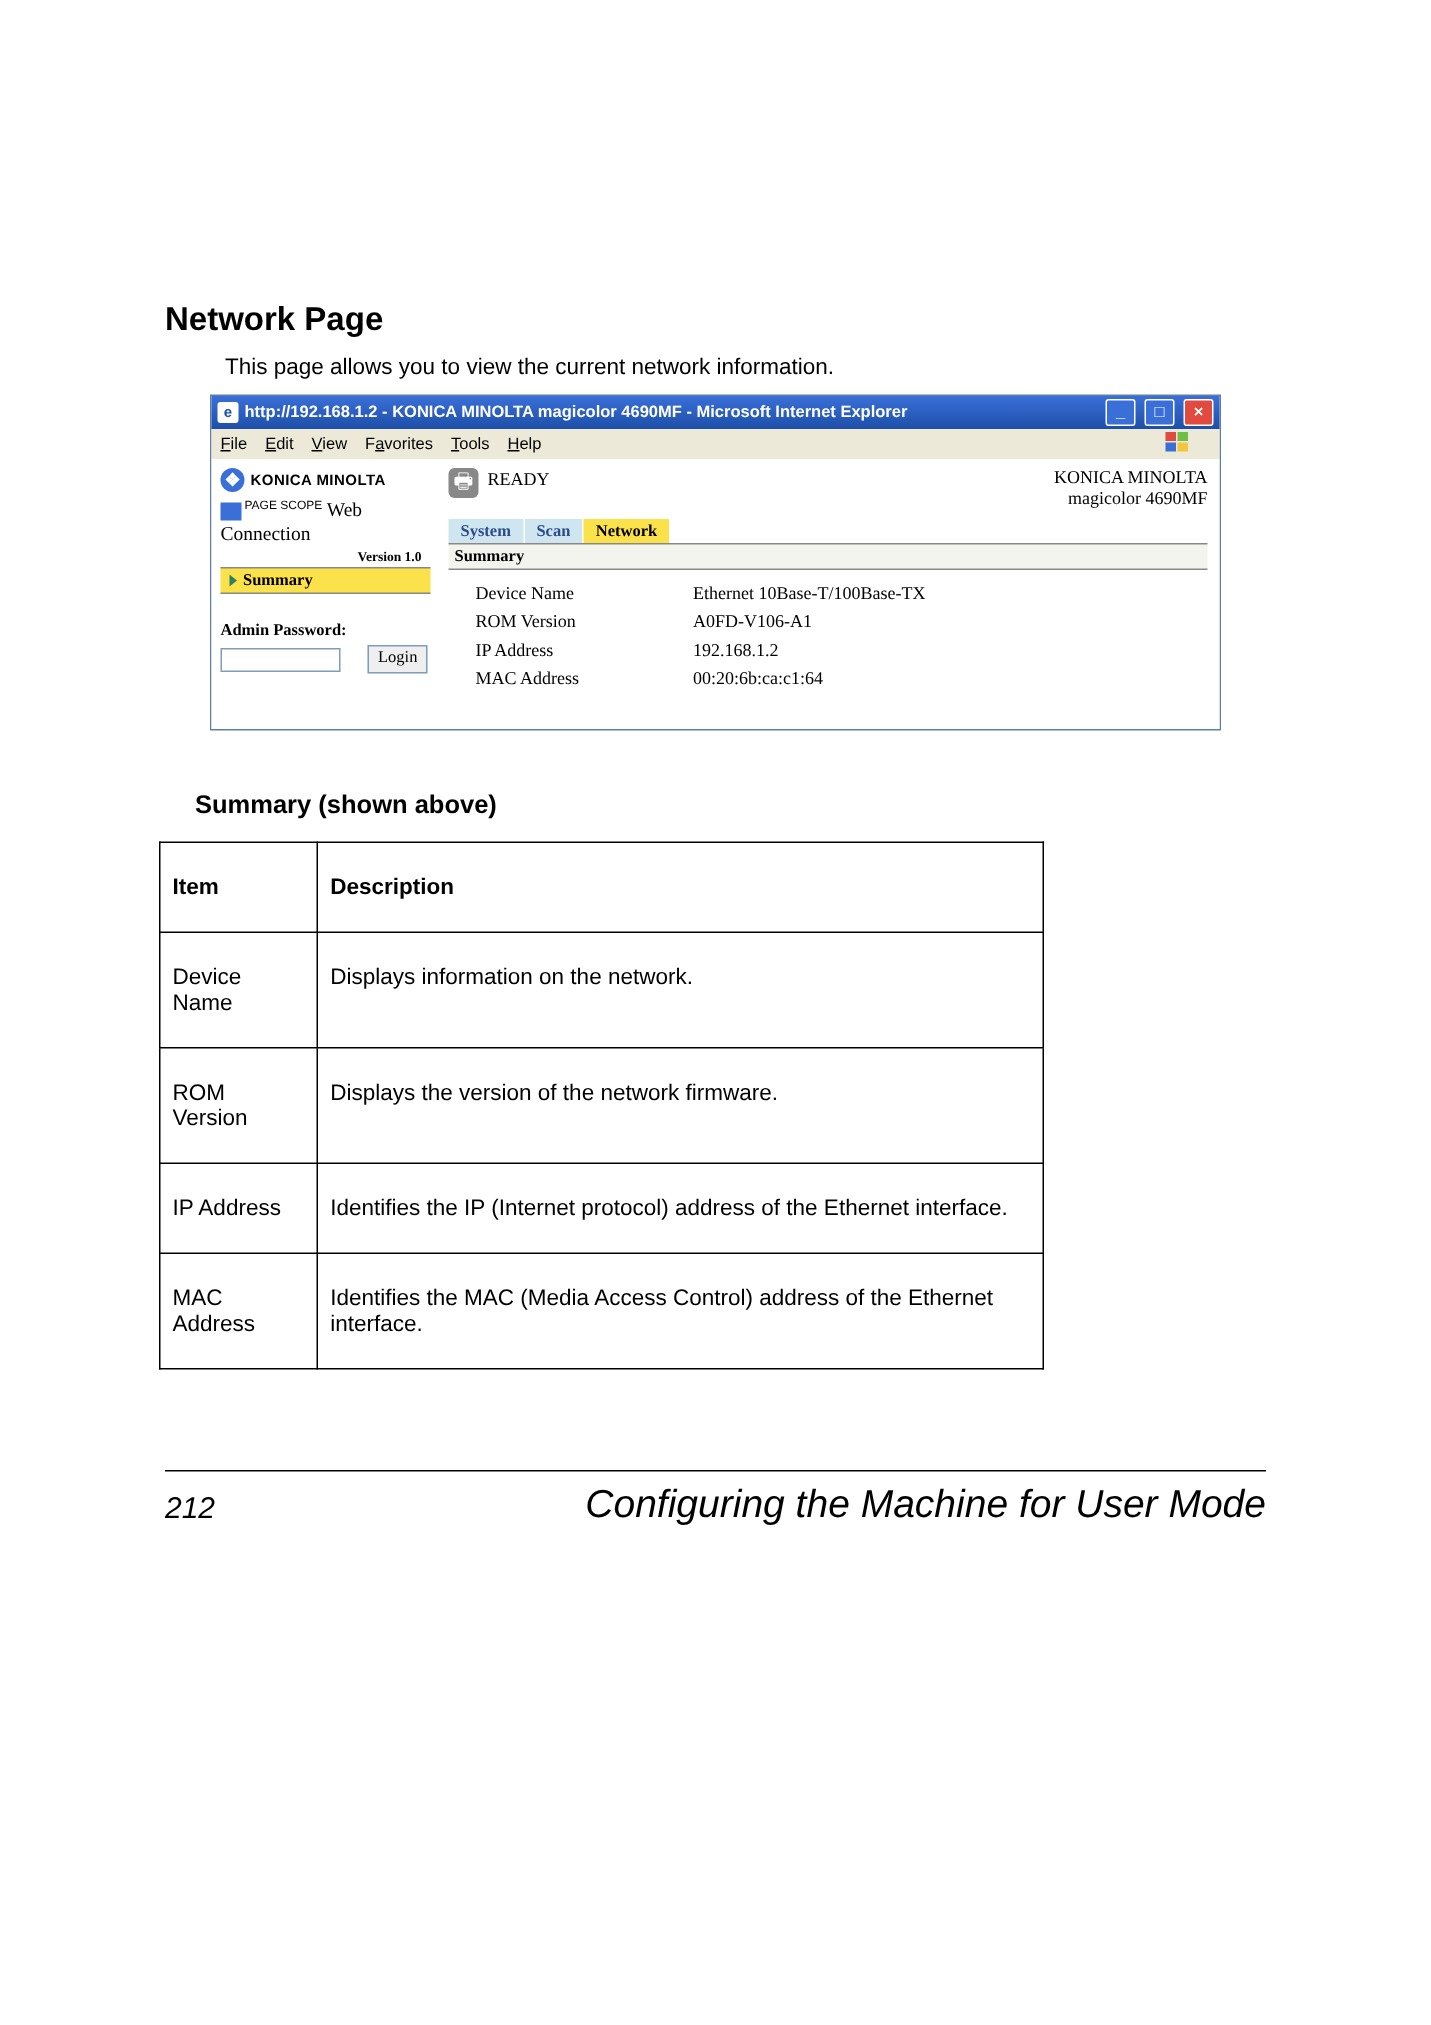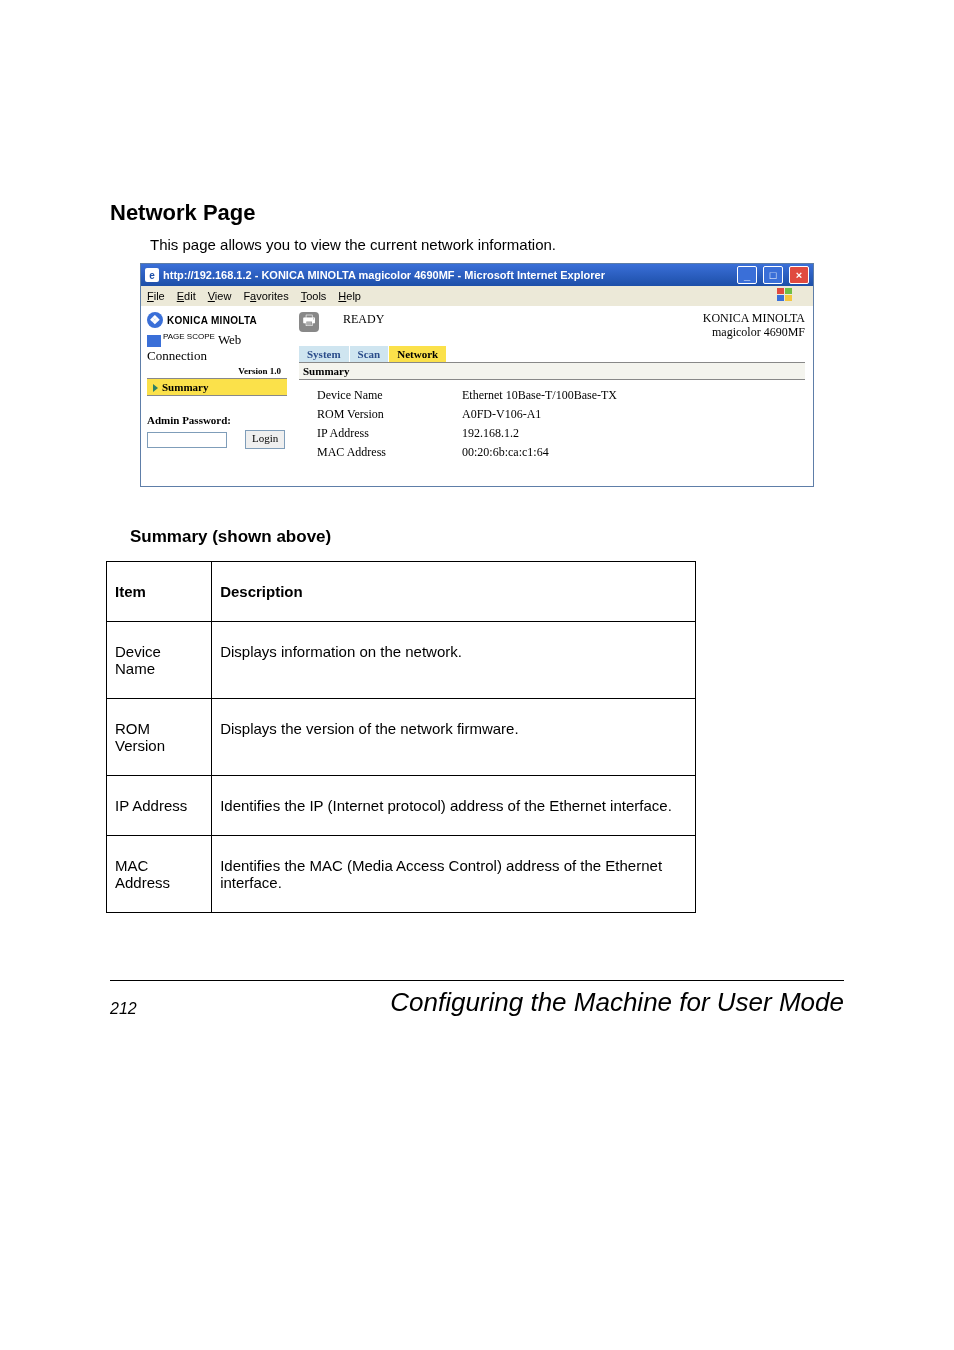--- a/index.html
+++ b/index.html
@@ -127,21 +127,21 @@
   }
   .rightcol{
     flex:1;padding:6px 8px 24px 8px;box-sizing:border-box;
   }
   .statusrow{display:flex;align-items:flex-start;}
   .statusrow .sicon{
     width:20px;height:20px;border-radius:4px;background:#888;
     display:flex;align-items:center;justify-content:center;
     color:#fff;font-size:14px;margin-right:6px;
   }
-  .statusrow .ready{font-size:12px;margin-left:18px;}
+  .statusrow .ready{font-size:12px;}
   .statusrow .spacer2{flex:1;}
   .modelblock{text-align:right;font-size:12px;line-height:1.15;}
   .tabs{margin-top:6px;display:flex;gap:1px;}
   .tab{
     font-size:11px;font-weight:bold;
     padding:2px 8px;
     background:#cfe5f0;color:#2a4c8a;
     cursor:pointer;
   }
   .tab.active{background:#fbe14a;color:#000;}
@@ -178,21 +178,21 @@
   }
   table.desc th{font-weight:bold;}
   
   .foot{
     margin-top:auto;
     border-top:1px solid #000;
     padding-top:6px;
     display:flex;justify-content:space-between;
     align-items:flex-end;
   }
-  .pagenum{font-style:italic;font-size:16px;}
+  .pagenum{font-style:italic;font-size:20px;}
   .footlabel{font-style:italic;font-size:26px;}
 </style>
 </head>
 <body>
 
 <div class="page">
 
   <h2 class="section-title">Network Page</h2>
   <p class="intro">This page allows you to view the current network information.</p>
 

